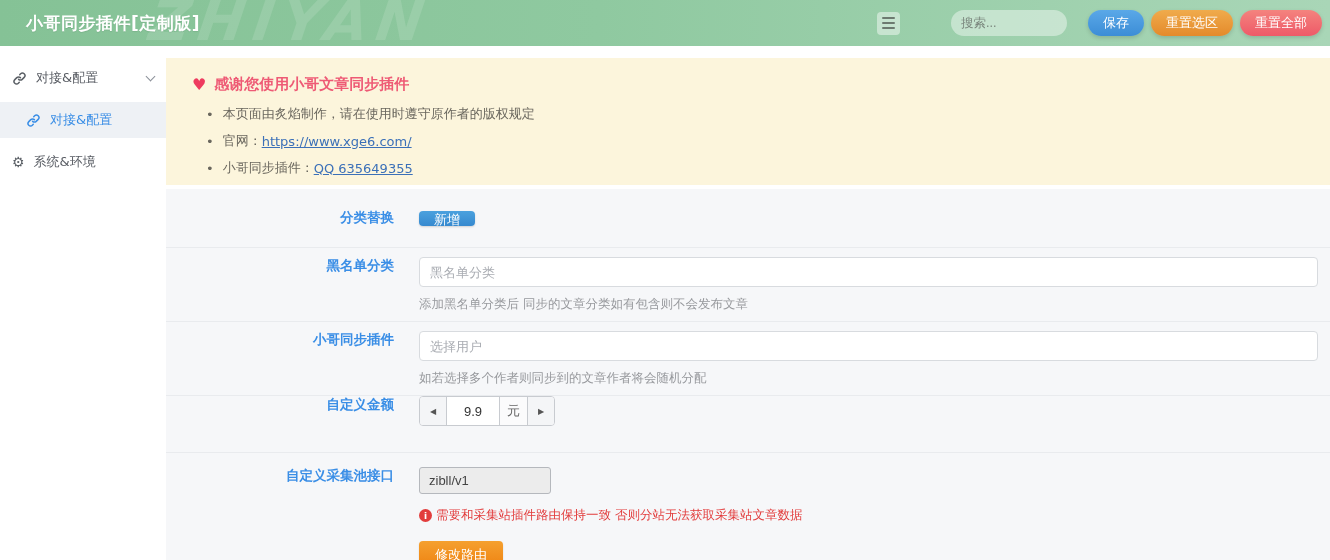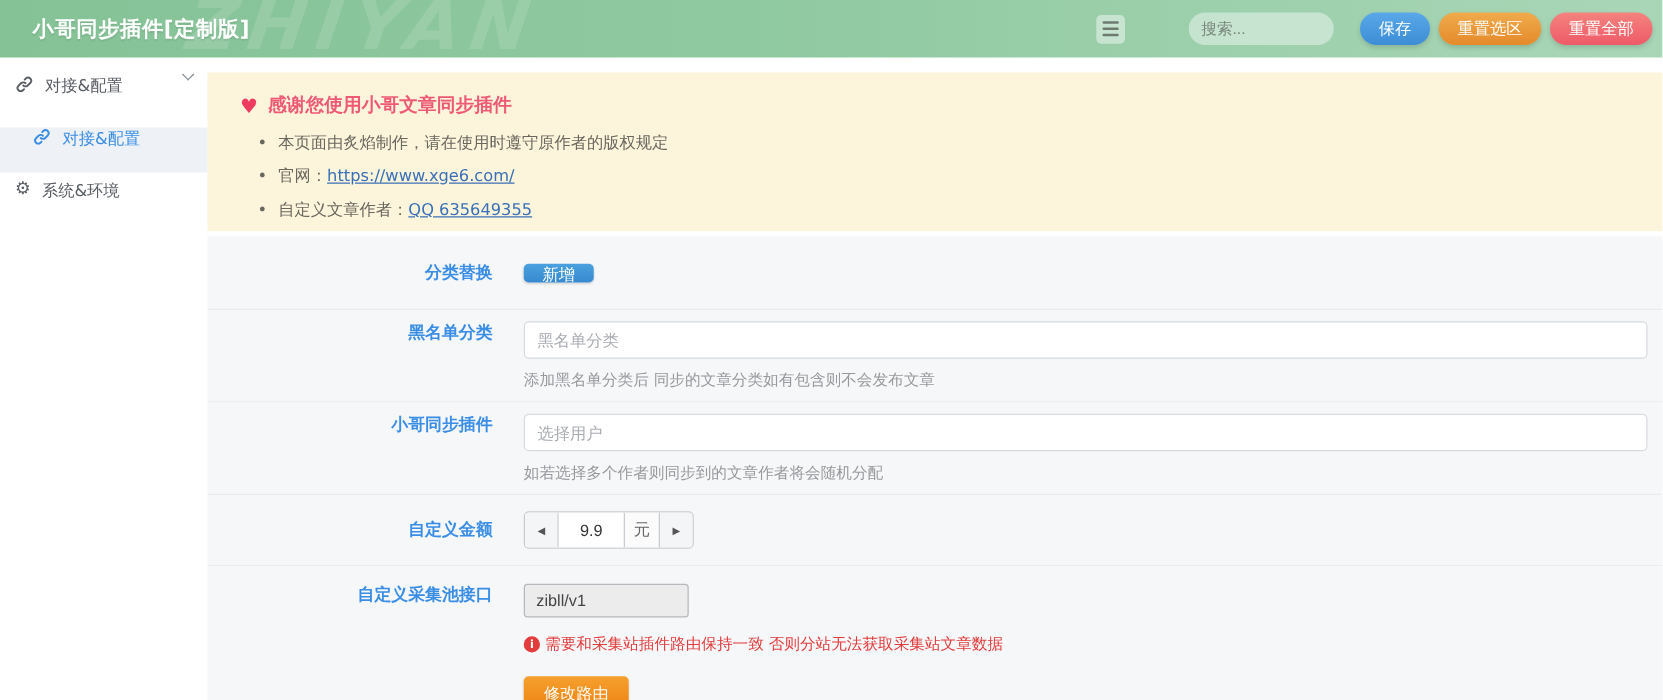--- a/index.html
+++ b/index.html
@@ -27,21 +27,21 @@
   .hdr-search::placeholder { color:#79857c; }
   .pill { height:26px; border:none; border-radius:13px; padding:0 15px; font-size:13px;
           color:#fff; cursor:pointer; box-shadow:0 2px 4px rgba(0,0,0,.15); }
   .pill-save  { background:linear-gradient(180deg,#5aa8e8,#3c8dd6); }
   .pill-rsel  { background:linear-gradient(180deg,#f0ab4c,#e48a2b); }
   .pill-rall  { background:linear-gradient(180deg,#f4837e,#ee5a68);font-family:Liberation Mono, monospace; }
 
   
   .page-body { display:flex; width:100%; height:514px; }
   .sidebar { width:166px; background:#fff; padding-top:14px; flex-shrink:0; }
-  .side-item { display:flex; height:36px; padding:0 12px;
+  .side-item { display:flex; align-items:center; height:36px; padding:0 12px;
                font-size:13px; color:#595d64; cursor:pointer; }
   .side-item .ico { width:15px; height:15px; margin-right:9px; flex-shrink:0; color:#5b6066; }
   .side-item.active { background:#eef1f5; color:#3a8ee6; padding-left:26px; }
   .side-item.active .ico { color:#3a8ee6; }
   .side-item.sub { margin:6px 0; }
   .chev { margin-left:auto; width:7px; height:7px; border-right:1.6px solid #8b9099;
           border-bottom:1.6px solid #8b9099; transform:rotate(45deg); margin-top:-4px; }
   .gear-glyph { font-size:14px; color:#5b6066; margin-right:9px; line-height:1; }
 
   .content { flex:1; padding-top:12px; }
@@ -57,21 +57,21 @@
 
   
   .form { margin-top:4px; }
   .frow { display:flex; background:#f6f7f9; border-bottom:1px solid #e9ebee; }
   .label-cell { width:253px; flex-shrink:0; text-align:right; padding-right:25px;
                 color:#3a8ee6; font-size:13.5px; font-weight:bold; }
   .ctrl-cell { flex:1; padding-right:12px; }
 
   .row-cat   { height:59px; align-items:center; }
   .row-black, .row-author { height:74px; padding-top:9px; }
-  .row-price { height:57px; align-items:center; }
+  .row-price { height:57px; align-items:flex-start; }
   .row-api   { height:120px; padding-top:14px; }
 
   .btn-blue { background:linear-gradient(180deg,#4ba1de,#3689cf); color:#fff; border:none;
               border-radius:4px; height:15px; padding:0 15px; font-size:13px; cursor:pointer;
               box-shadow:0 1px 2px rgba(0,0,0,.15); }
   .btn-orange { background:linear-gradient(180deg,#f5a02f,#ee8110); color:#fff; border:none;
                 border-radius:4px; height:28px; padding:0 16px; font-size:13px; cursor:pointer;
                 box-shadow:0 1px 2px rgba(0,0,0,.12); }
 
   .txt-input { width:100%; height:30px; border:1px solid #d8dbdf; border-radius:4px;
@@ -157,21 +157,21 @@
           <span class="dot">•</span>
           <span>本页面由炙焰制作，请在使用时遵守原作者的版权规定</span>
         </div>
         <div class="notice-li">
           <span class="dot">•</span>
           <span>官网：</span>
           <a href="#">https://www.xge6.com/</a>
         </div>
         <div class="notice-li">
           <span class="dot">•</span>
-          <span>自定义文章作者：</span>
+          <span>小哥同步插件：</span>
           <a href="#">QQ 635649355</a>
         </div>
       </div>
     </div>
 
     <div class="form">
 
       <div class="frow row-cat">
         <div class="label-cell">分类替换</div>
         <div class="ctrl-cell">

